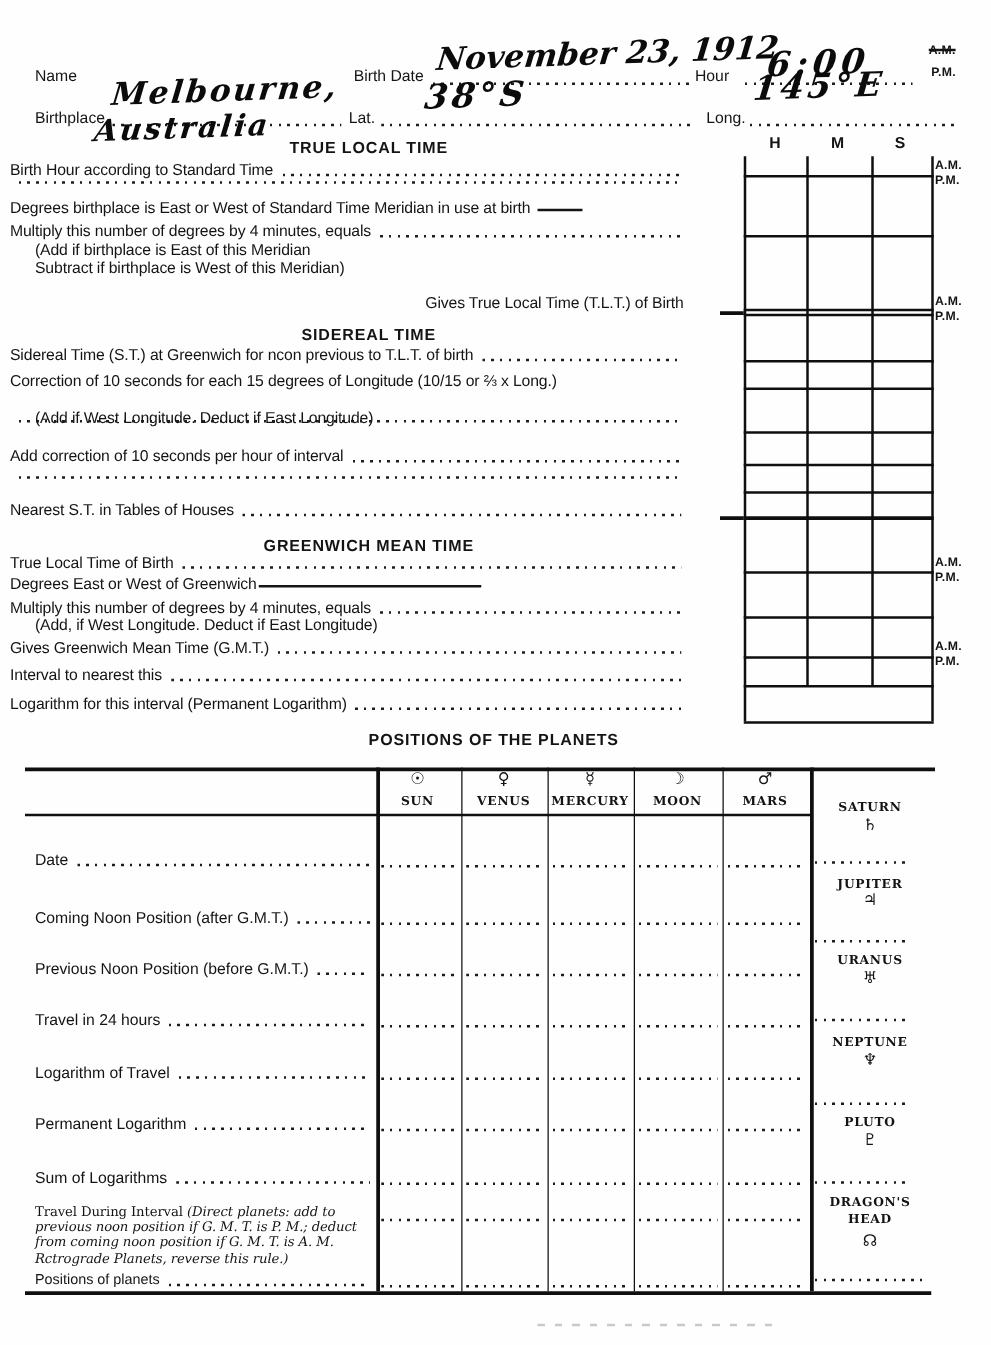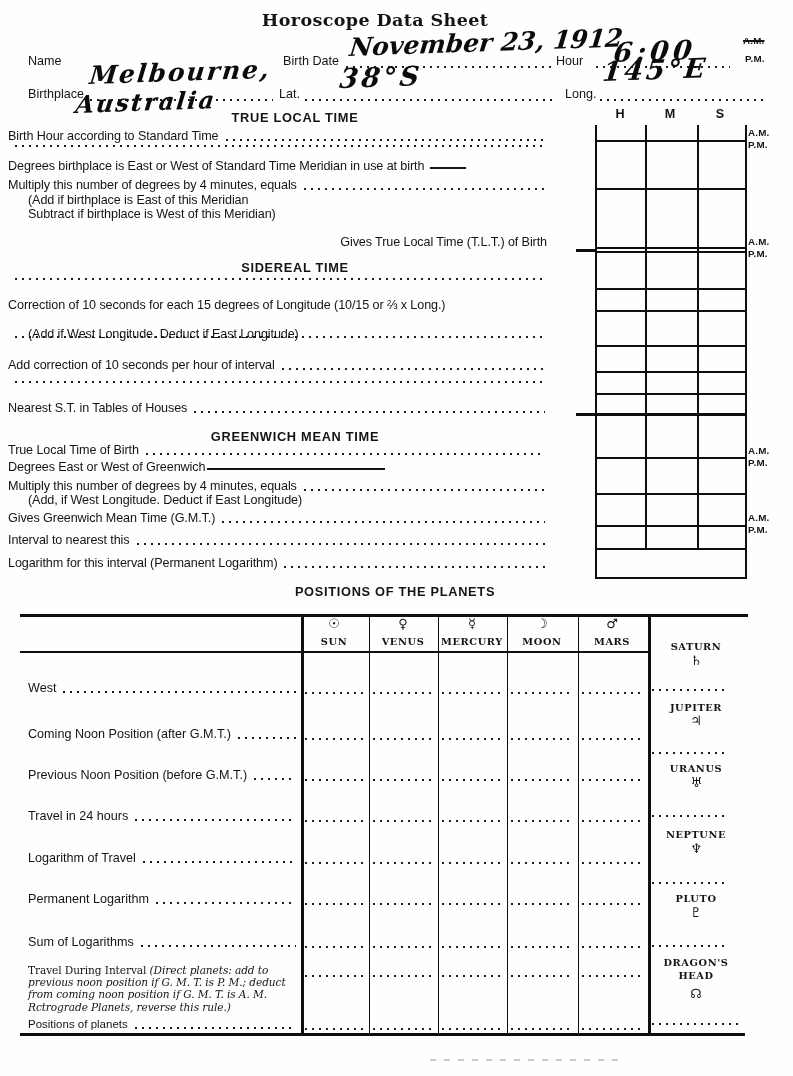--- a/index.html
+++ b/index.html
@@ -34,21 +34,20 @@
               letter-spacing:-.1px;}
   .note-block .nlabel{font-style:normal;}
   .note-block .nital{font-style:italic;}
   .artifact{height:2px;background:repeating-linear-gradient(90deg,#c9c9c9 0 6px,transparent 6px 14px);}
 </style>
 </head>
 <body>
 
 <div class="sheet">
 
-  <div class="abs title">Horoscope Data Sheet</div>
 
   <div class="abs lbl" style="left:28px;top:54px;">Name</div>
   <div class="abs lbl" style="left:283px;top:54px;">Birth Date</div>
   <div class="abs lbl" style="left:556px;top:54px;">Hour</div>
   <div class="abs lbl" style="left:28px;top:87px;">Birthplace</div>
   <div class="abs lbl" style="left:279px;top:87px;">Lat.</div>
   <div class="abs lbl" style="left:565px;top:87px;">Long.</div>
 
   <div class="abs hdots" style="left:346px;top:66px;width:208px;"></div>
   <div class="abs hdots" style="left:596px;top:66px;width:134px;"></div>
@@ -92,20 +91,21 @@
         <span>Subtract if birthplace is West of this Meridian)</span>
       </div>
       <div class="abs frow" style="left:8px;top:236px;width:539px;flex-direction:column;">
         <span>Gives True Local Time (T.L.T.) of Birth</span>
         <span class="dots"></span>
       </div>
       <div class="abs ampm" style="left:748px;top:237px;">A.M.</div>
       <div class="abs ampm" style="left:748px;top:249px;">P.M.</div>
       <div class="abs sec-head" style="left:0;top:260px;width:590px;">SIDEREAL TIME</div>
       <div class="abs frow" style="left:8px;top:278px;width:539px;">
+        <span>Sidereal Time (S.T.) at Greenwich for ncon previous to T.L.T. of birth</span>
         <span class="dots"></span>
       </div>
       <div class="abs frow" style="left:8px;top:299px;width:539px;">
         <span>Correction of 10 seconds for each 15 degrees of Longitude (10/15 or ⅔ x Long.)</span>
       </div>
       <div class="abs frow" style="left:28px;top:328px;width:519px;">
         <span>(Add if West Longitude. Deduct if East Longitude)</span>
       </div>
       <div class="abs frow" style="left:8px;top:336px;width:539px;">
         <span class="dots"></span>
@@ -196,21 +196,21 @@
       <div class="abs pl-name" style="left:302px;top:635px;width:64px;">SUN</div>
       <div class="abs pl-sym" style="left:383px;top:616px;width:40px;">♀</div>
       <div class="abs pl-name" style="left:371px;top:635px;width:64px;">VENUS</div>
       <div class="abs pl-sym" style="left:452px;top:616px;width:40px;">☿</div>
       <div class="abs pl-name" style="left:440px;top:635px;width:64px;">MERCURY</div>
       <div class="abs pl-sym" style="left:522px;top:616px;width:40px;">☽</div>
       <div class="abs pl-name" style="left:510px;top:635px;width:64px;">MOON</div>
       <div class="abs pl-sym" style="left:592px;top:616px;width:40px;">♂</div>
       <div class="abs pl-name" style="left:580px;top:635px;width:64px;">MARS</div>
       <div class="abs prow" style="left:28px;top:682px;width:268px;">
-        <span class="ltext">West</span>
+        <span class="ltext">Date</span>
         <span class="dots"></span>
       </div>
       <div class="abs cdots" style="left:305px;top:692px;width:60px;"></div>
       <div class="abs cdots" style="left:373px;top:692px;width:61px;"></div>
       <div class="abs cdots" style="left:442px;top:692px;width:61px;"></div>
       <div class="abs cdots" style="left:511px;top:692px;width:63px;"></div>
       <div class="abs cdots" style="left:582px;top:692px;width:62px;"></div>
       <div class="abs prow" style="left:28px;top:728px;width:268px;">
         <span class="ltext">Coming Noon Position (after G.M.T.)</span>
         <span class="dots"></span>

